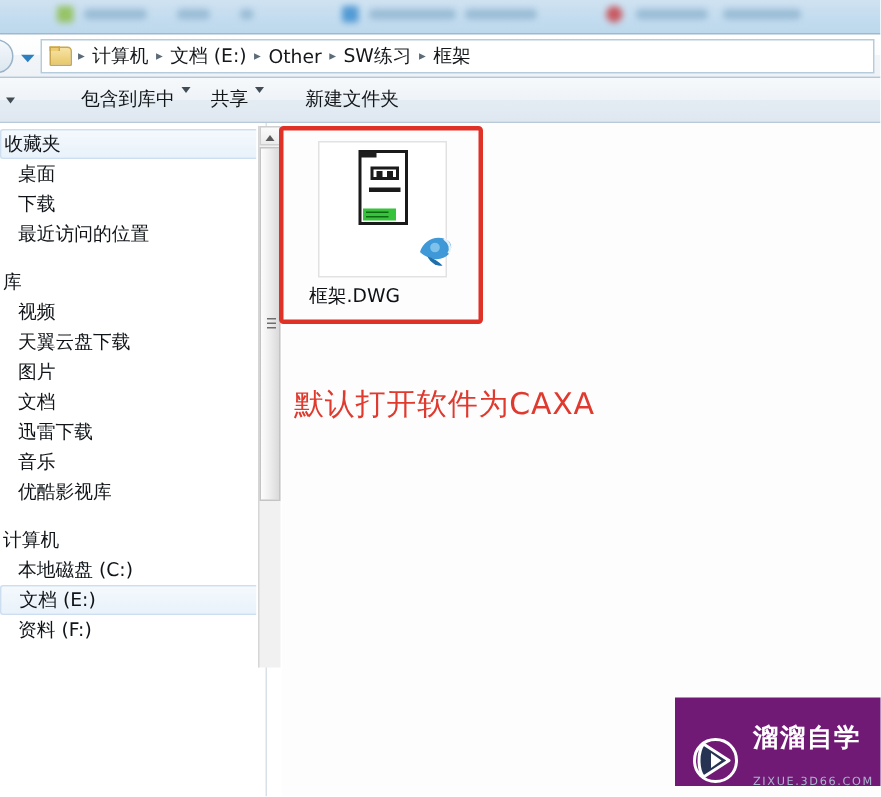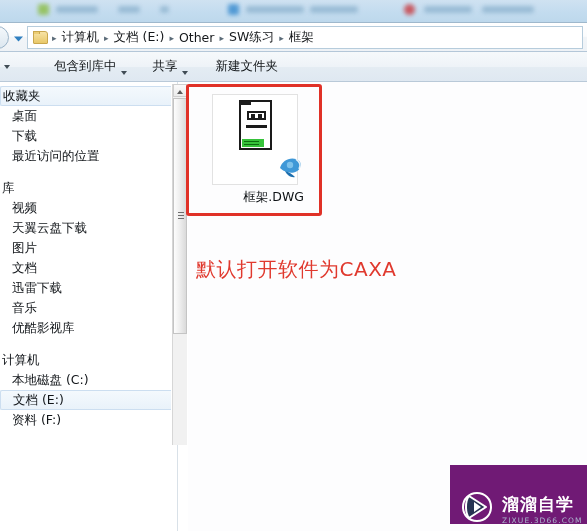--- a/index.html
+++ b/index.html
@@ -126,21 +126,21 @@
     display: flex;
     align-items: center;
   }
   .tb-item {
     font-size: 12.5px;
     color: #121619;
     padding: 3px 7px;
     white-space: nowrap;
     cursor: default;
     display: flex;
-    align-items: flex-end;
+    align-items: flex-start;
     gap: 4px;
   }
   .caret {
     display: inline-block;
     width: 0; height: 0;
     border-left: 3.5px solid transparent;
     border-right: 3.5px solid transparent;
     border-top: 4px solid #414c55;
   }
 
@@ -303,21 +303,21 @@
   }
   #dwg-overlay {
     position: absolute;
     left: 63px; top: 57px;
     width: 28px; height: 28px;
   }
   #file-label {
     position: absolute;
     left: 0; top: 95px;
     width: 98px;
-    text-align: right;
+    text-align: left;
     font-size: 12.5px;
     color: #0d1114;
     white-space: nowrap;
   }
 
   
   #annotation {
     position: absolute;
     left: 196px; top: 256px;
     font-size: 20px;
@@ -343,21 +343,21 @@
   #wm-title {
     color: #ffffff;
     font-size: 17px;
     letter-spacing: 1px;
     font-weight: bold;
   }
   #wm-sub {
     color: #aab4cd;
     font-size: 7.5px;
     letter-spacing: 1.1px;
-    margin-top: 4px;
+    margin-top: 16px;
   }
 </style>
 </head>
 <body>
 
 <div id="top-blur">
   <div class="blur-ico" style="left:38px;background:#8fbf4e;"></div>
   <div class="blur-txt" style="left:56px;width:42px;"></div>
   <div class="blur-txt" style="left:118px;width:22px;"></div>
   <div class="blur-txt" style="left:160px;width:9px;"></div>
@@ -396,21 +396,21 @@
 </div>
 
 <div id="toolbar">
   <div class="tb-item" style="padding-left:4px;">
     <span class="caret"></span>
   </div>
   <div class="tb-item" style="margin-left:30px;">
     <span>包含到库中</span>
     <span class="caret"></span>
   </div>
-  <div class="tb-item" style="margin-left:12px;">
+  <div class="tb-item" style="margin-left:0;">
     <span>共享</span>
     <span class="caret"></span>
   </div>
   <div class="tb-item" style="margin-left:14px;">
     <span>新建文件夹</span>
   </div>
 </div>
 
 <div id="nav-pane">
 

